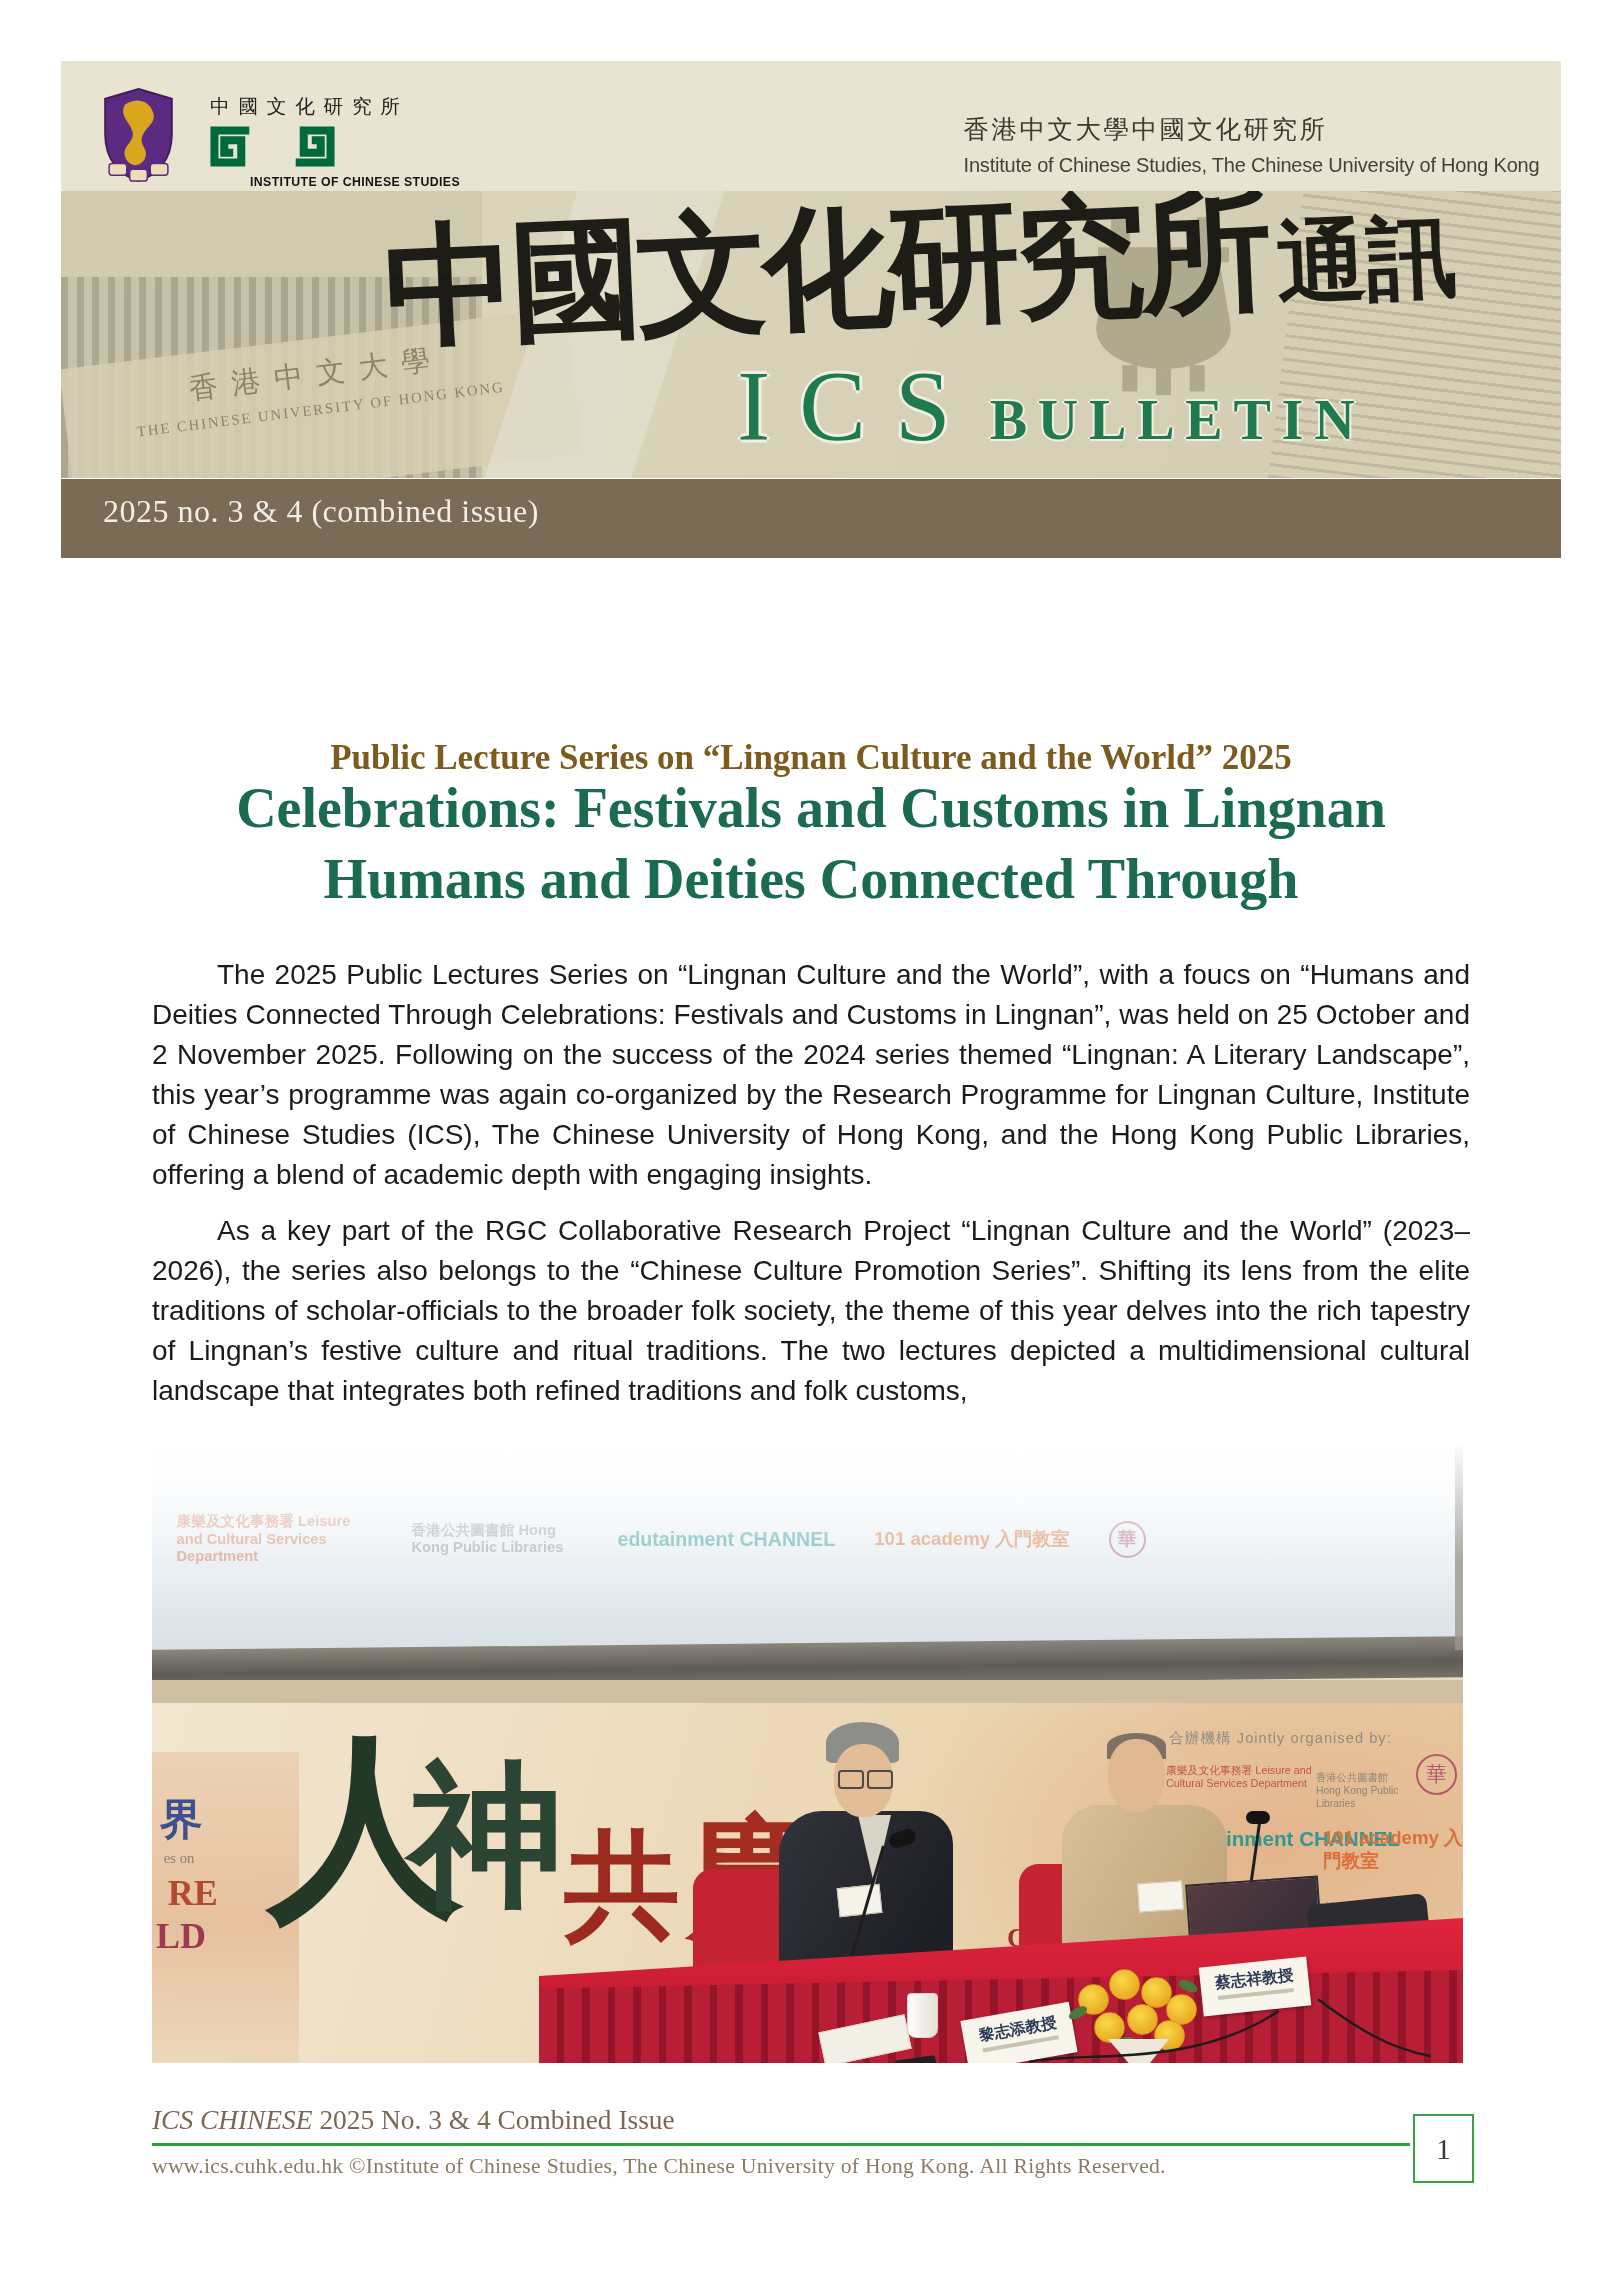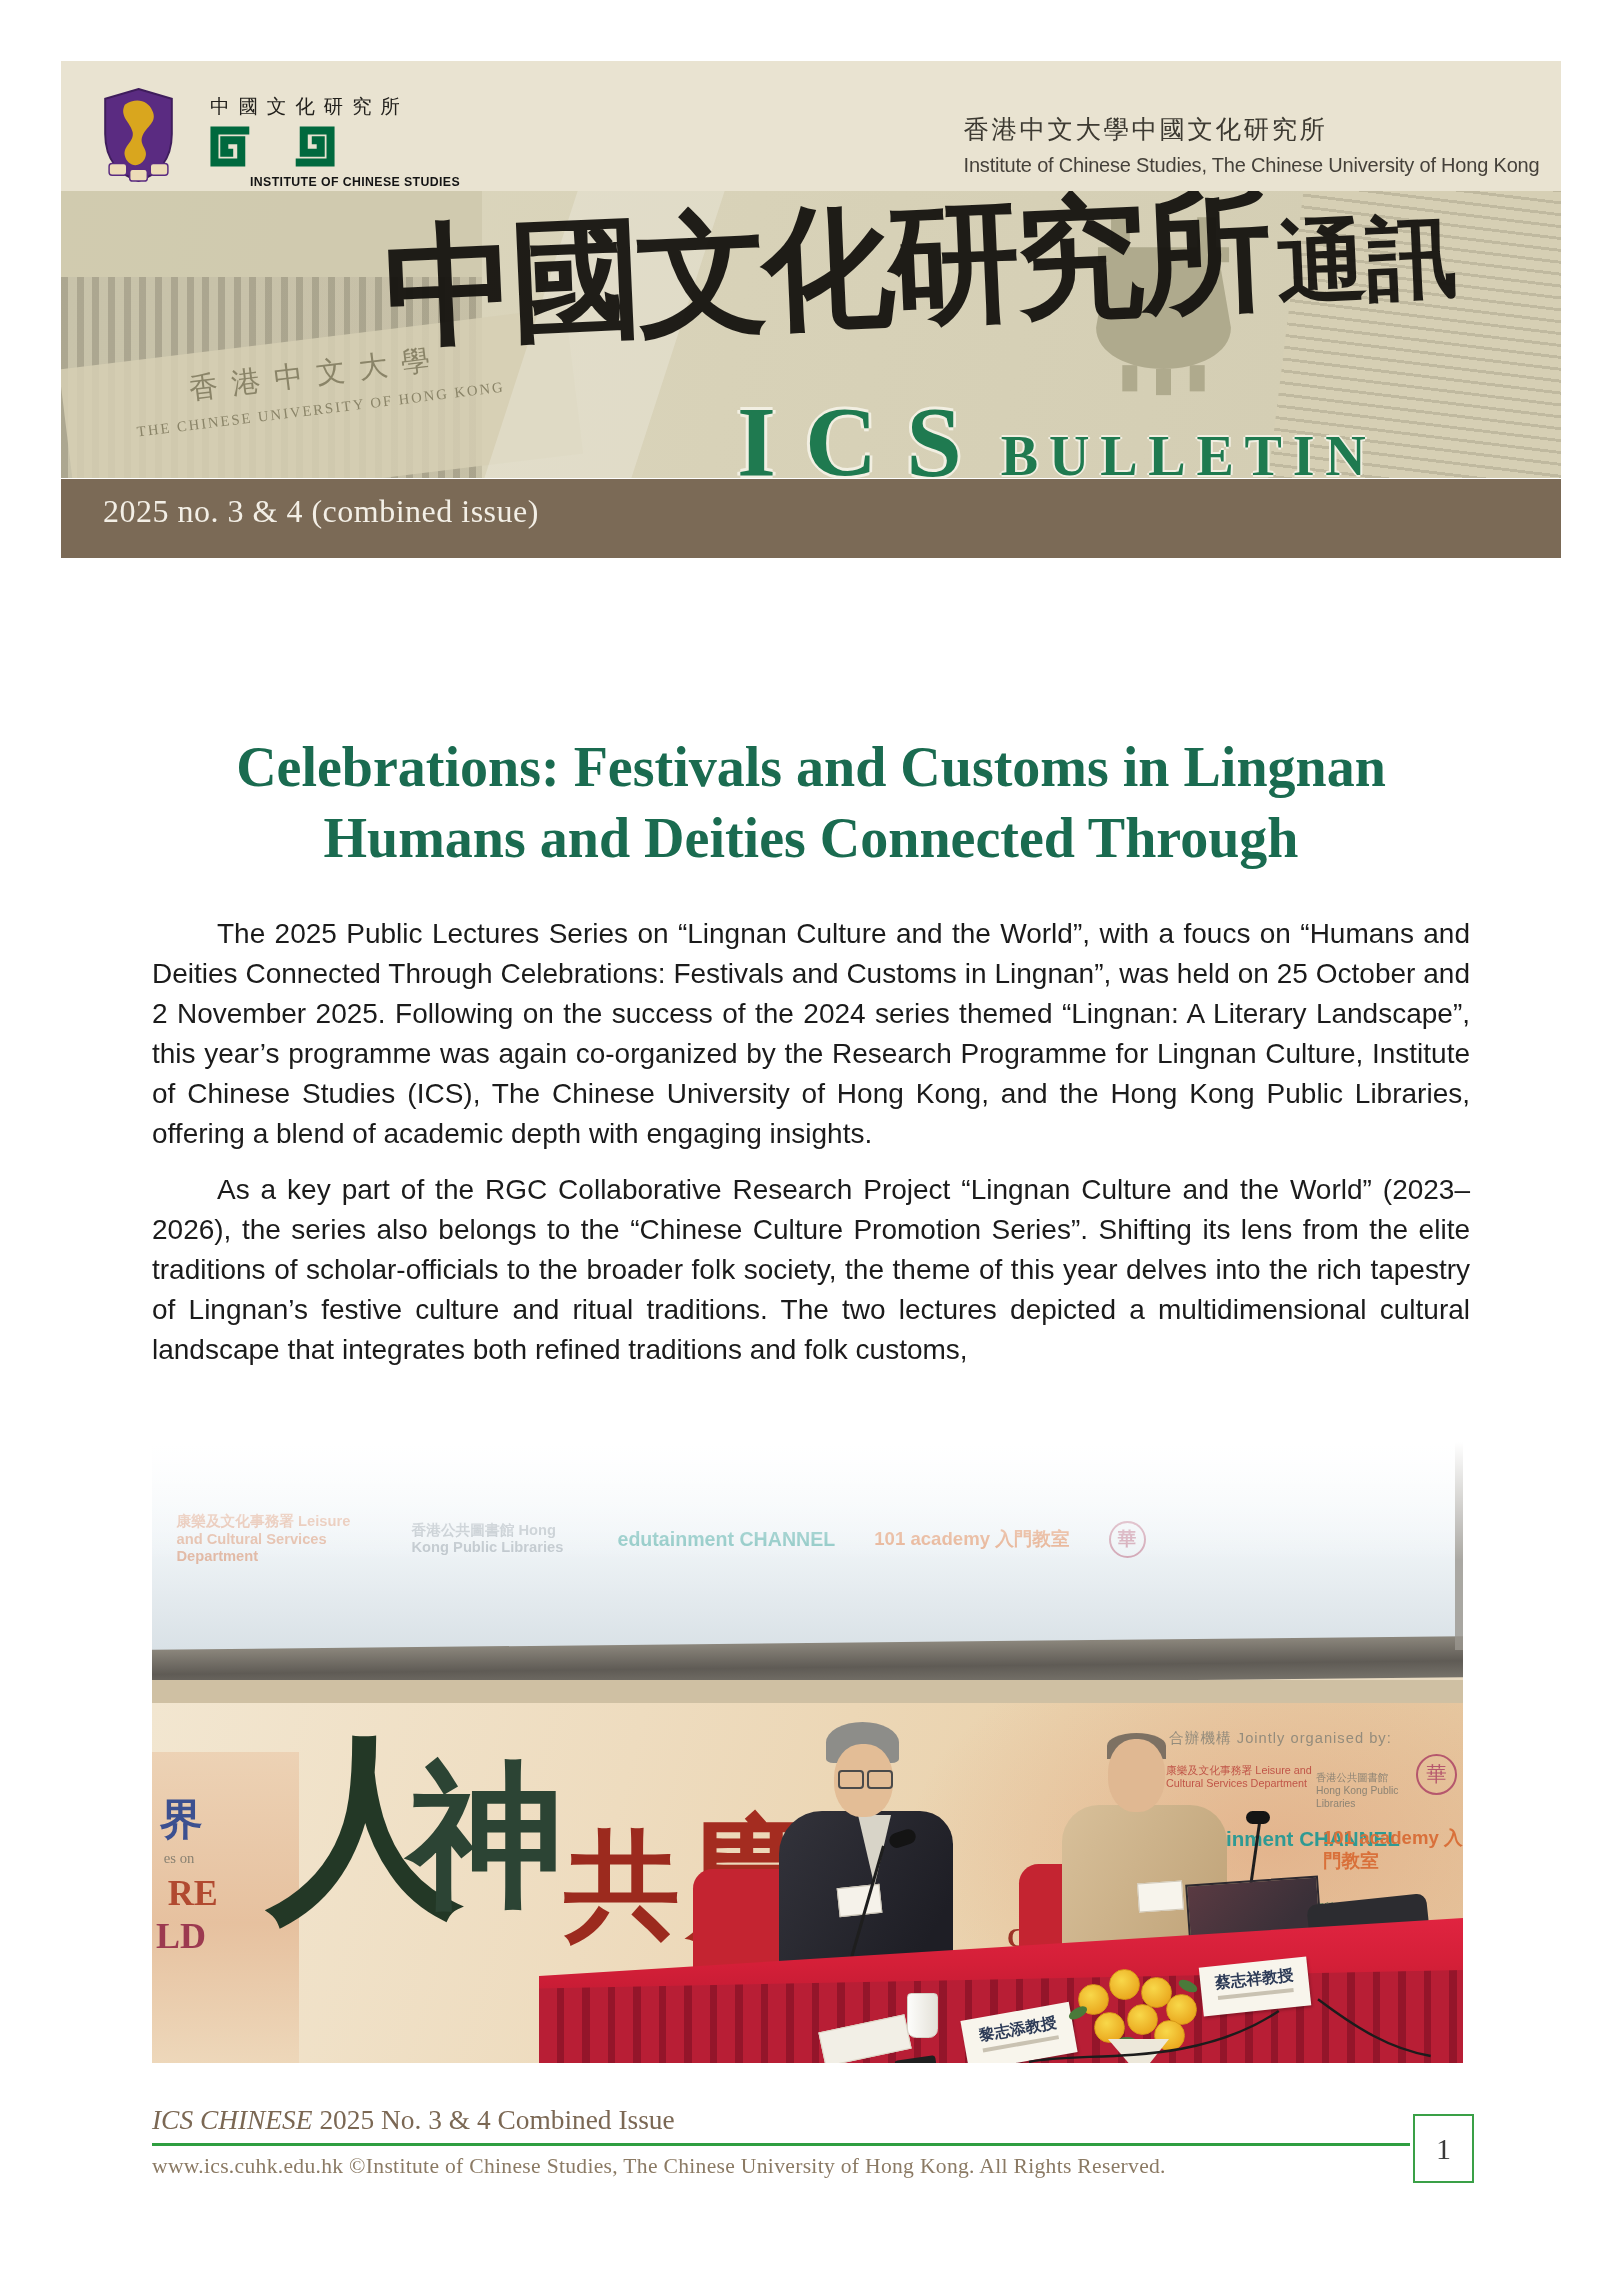--- a/index.html
+++ b/index.html
@@ -29,22 +29,22 @@
   .patch-sign .s1{font-size:29px;letter-spacing:13.7px;}
   .patch-sign .s2{font-size:14.7px;letter-spacing:2px;margin-top:7.8px;}
   .patch-vessel{position:absolute;left:941px;top:0;width:323px;height:206px;opacity:.75;}
   .patch-news{position:absolute;right:-29px;top:-14.7px;width:304px;height:333px;transform:rotate(7deg);
       background:repeating-linear-gradient(0deg,rgba(90,85,65,.18) 0 2.9px,rgba(0,0,0,0) 2.9px 11.8px),#d6cfb4;}
   .streak{position:absolute;left:470px;top:0;width:147px;height:287px;background:rgba(255,255,255,.22);transform:skewX(-18deg);}
   .calligraphy{position:absolute;left:323px;top:-13.7px;white-space:nowrap;transform:rotate(-2.5deg);
       font-size:132px;font-weight:bold;letter-spacing:-5.9px;color:#15130f;opacity:.95;}
   .calligraphy .suffix{font-size:90px;letter-spacing:0;margin-left:9.8px;}
   .banner-title{position:absolute;left:676px;top:157px;display:flex;align-items:baseline;white-space:nowrap;}
-  .bt-ics{font-size:100px;font-weight:bold;letter-spacing:29px;color:#1f7a50;
-      text-shadow:2.9px 0 0 #f2efe2,-2.9px 0 0 #f2efe2,0 2.9px 0 #f2efe2,0 -2.9px 0 #f2efe2;margin-top:36px;}
+  .bt-ics{font-size:100px;font-weight:normal;letter-spacing:29px;color:#1f7a50;
+      text-shadow:2.9px 0 0 #f2efe2,-2.9px 0 0 #f2efe2,0 2.9px 0 #f2efe2,0 -2.9px 0 #f2efe2;}
   .bt-bulletin{font-size:56px;font-weight:bold;letter-spacing:10.8px;color:#1f7a50;margin-left:10px;
       text-shadow:2px 0 0 #f2efe2,-2px 0 0 #f2efe2,0 2px 0 #f2efe2,0 -2px 0 #f2efe2;}
   .mh-issuebar{position:absolute;left:0;top:418px;width:100%;height:79px;background:#7b6a56;}
   .issue-text{position:absolute;left:42px;top:0;line-height:65px;font-size:32px;color:#f3efe6;letter-spacing:0.5px;}
   
   .news-band{position:absolute;left:152px;top:635px;width:1318px;display:flex;align-items:center;z-index:4;}
   .rule{flex:1;}
   .rule .thick{height:8.8px;background:#2f9e40;}
   .rule .thin{height:3.9px;background:#2f9e40;margin-top:3.9px;}
   .news-label{margin:0 35px;font-variant:small-caps;font-size:41px;color:#0d6950;letter-spacing:4.9px;line-height:1;}
@@ -220,20 +220,21 @@
       </div>
     </div>
 
     <div class="mh-issuebar">
       <div class="issue-text">2025 no. 3 &amp; 4 (combined issue)</div>
     </div>
   </div>
 
 
   <div class="article">
+    <div class="kicker">Public Lecture Series on “Lingnan Culture and the World” 2025</div>
     <div class="a-title" style="margin-top:0;">Celebrations: Festivals and Customs in Lingnan</div>
     <div class="a-title">Humans and Deities Connected Through</div>
     <div class="body-text">
       <p>The 2025 Public Lectures Series on “Lingnan Culture and the World”, with a foucs on “Humans and Deities Connected Through Celebrations: Festivals and Customs in Lingnan”, was held on 25 October and 2 November 2025. Following on the success of the 2024 series themed “Lingnan: A Literary Landscape”, this year’s programme was again co-organized by the Research Programme for Lingnan Culture, Institute of Chinese Studies (ICS), The Chinese University of Hong Kong, and the Hong Kong Public Libraries, offering a blend of academic depth with engaging insights.</p>
       <p>As a key part of the RGC Collaborative Research Project “Lingnan Culture and the World” (2023–2026), the series also belongs to the “Chinese Culture Promotion Series”. Shifting its lens from the elite traditions of scholar-officials to the broader folk society, the theme of this year delves into the rich tapestry of Lingnan’s festive culture and ritual traditions. The two lectures depicted a multidimensional cultural landscape that integrates both refined traditions and folk customs,</p>
     </div>
   </div>
 
   <div class="photo">
     <div class="ph-screen">

